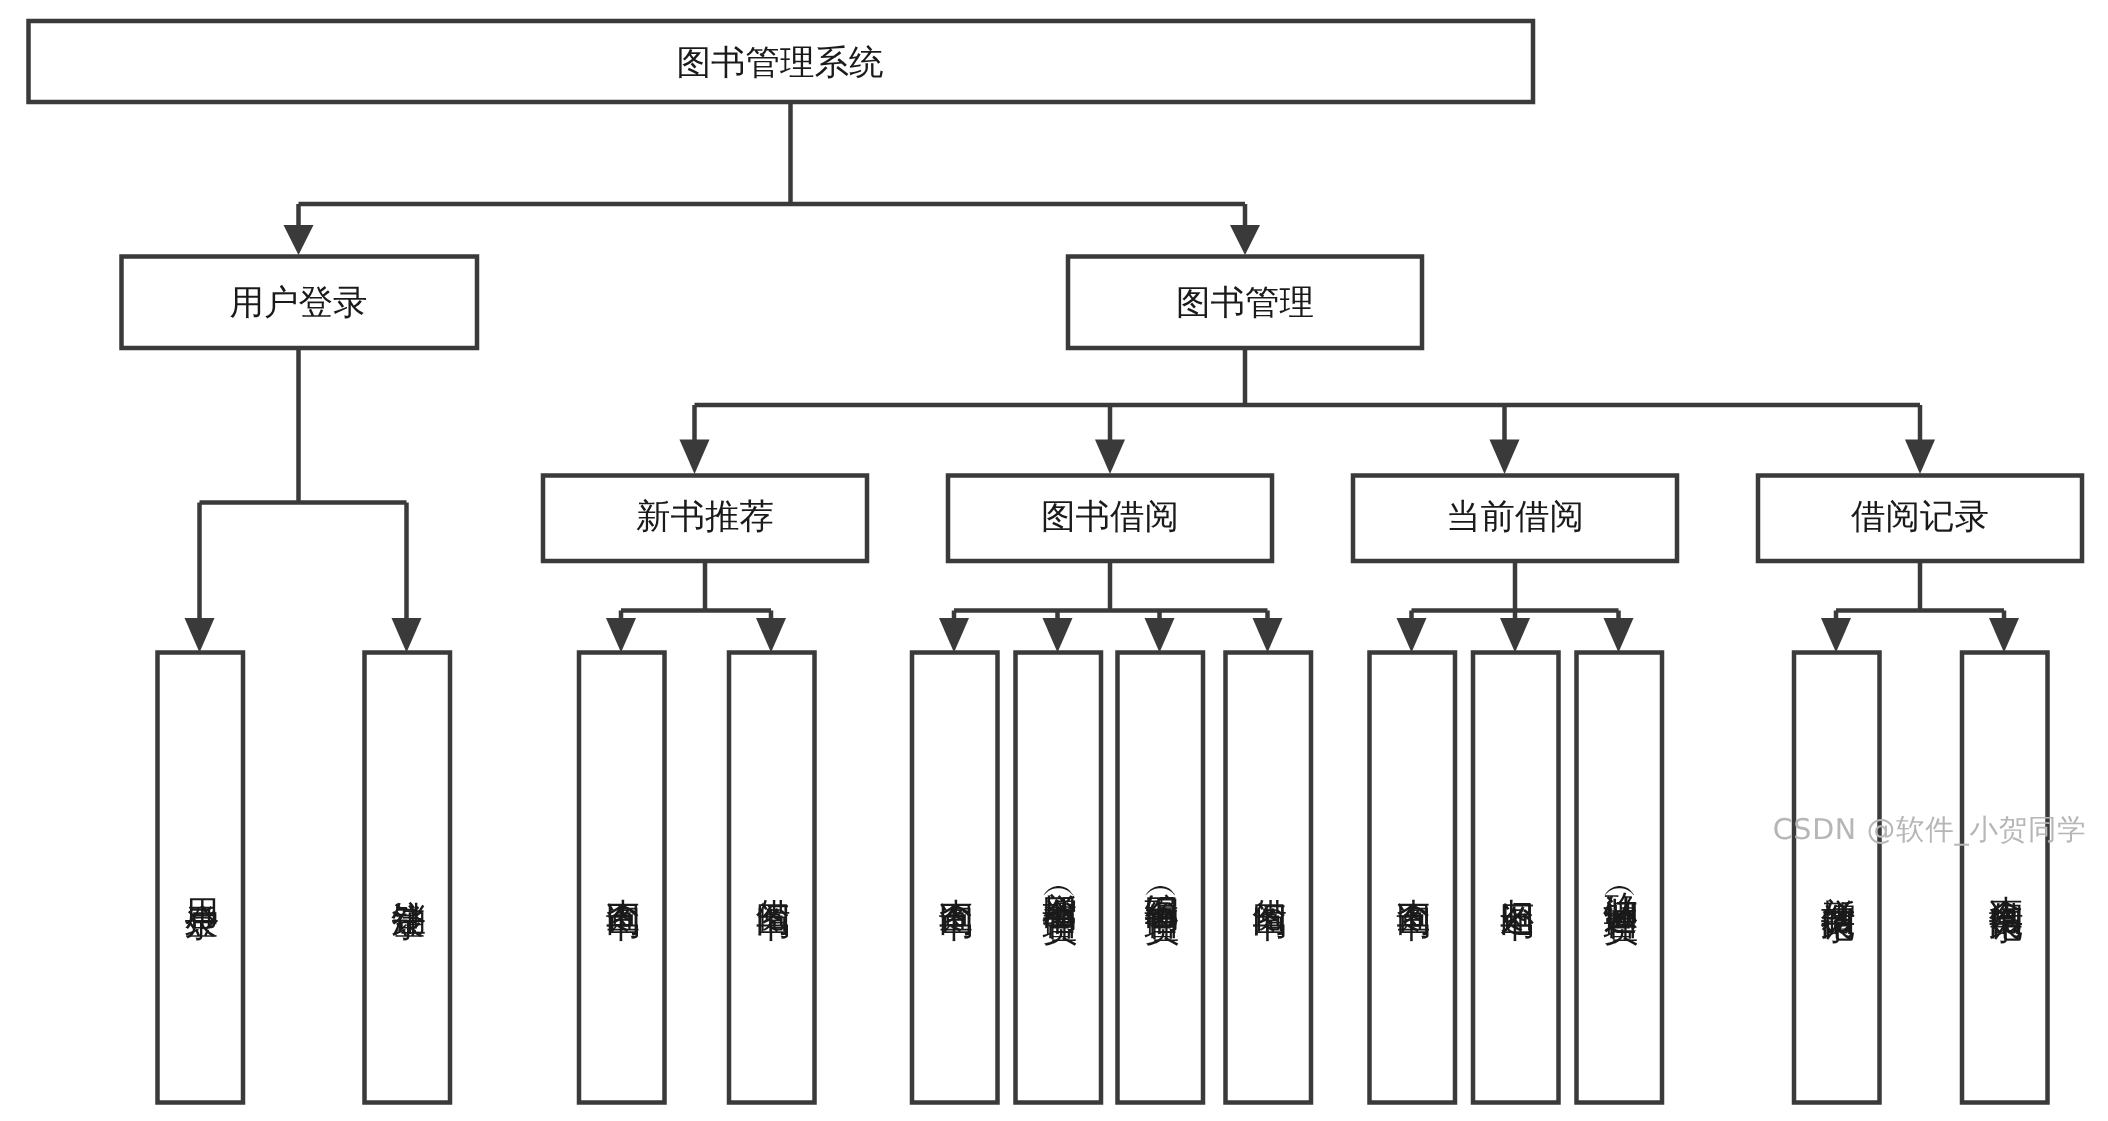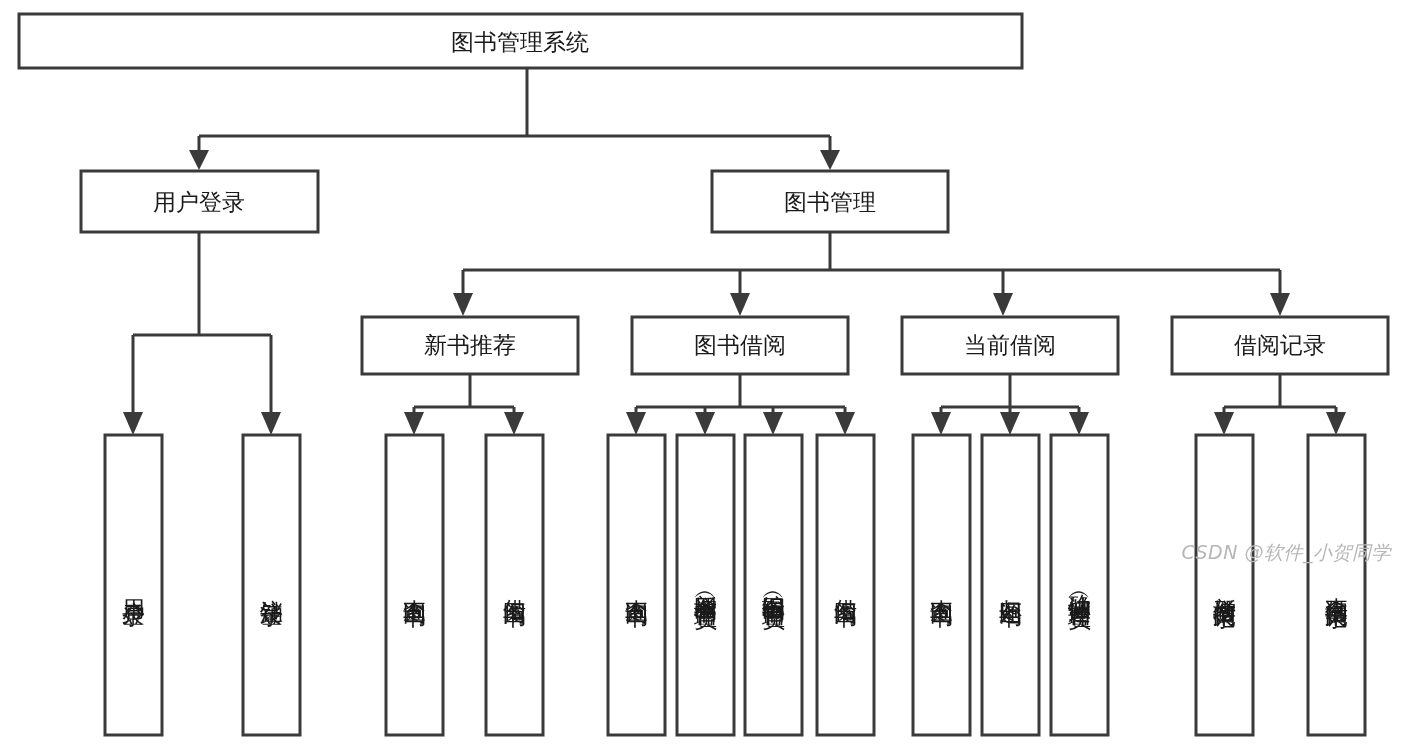--- a/index.html
+++ b/index.html
@@ -73,21 +73,20 @@
   }
   .watermark {
     position: absolute;
     right: 14px;
     bottom: 6px;
     font-family: "DejaVu Sans", "Liberation Sans", sans-serif;
     font-size: 19px;
     color: #b6b6b6;
     letter-spacing: 0.5px;
     white-space: nowrap;
-    font-style: italic;
   }
 </style>
 </head>
 <body>
 
 <div id="diagram-root">
 
   <svg id="tree-svg" viewBox="0 0 1405 747" xmlns="http://www.w3.org/2000/svg">
 
     <g>

